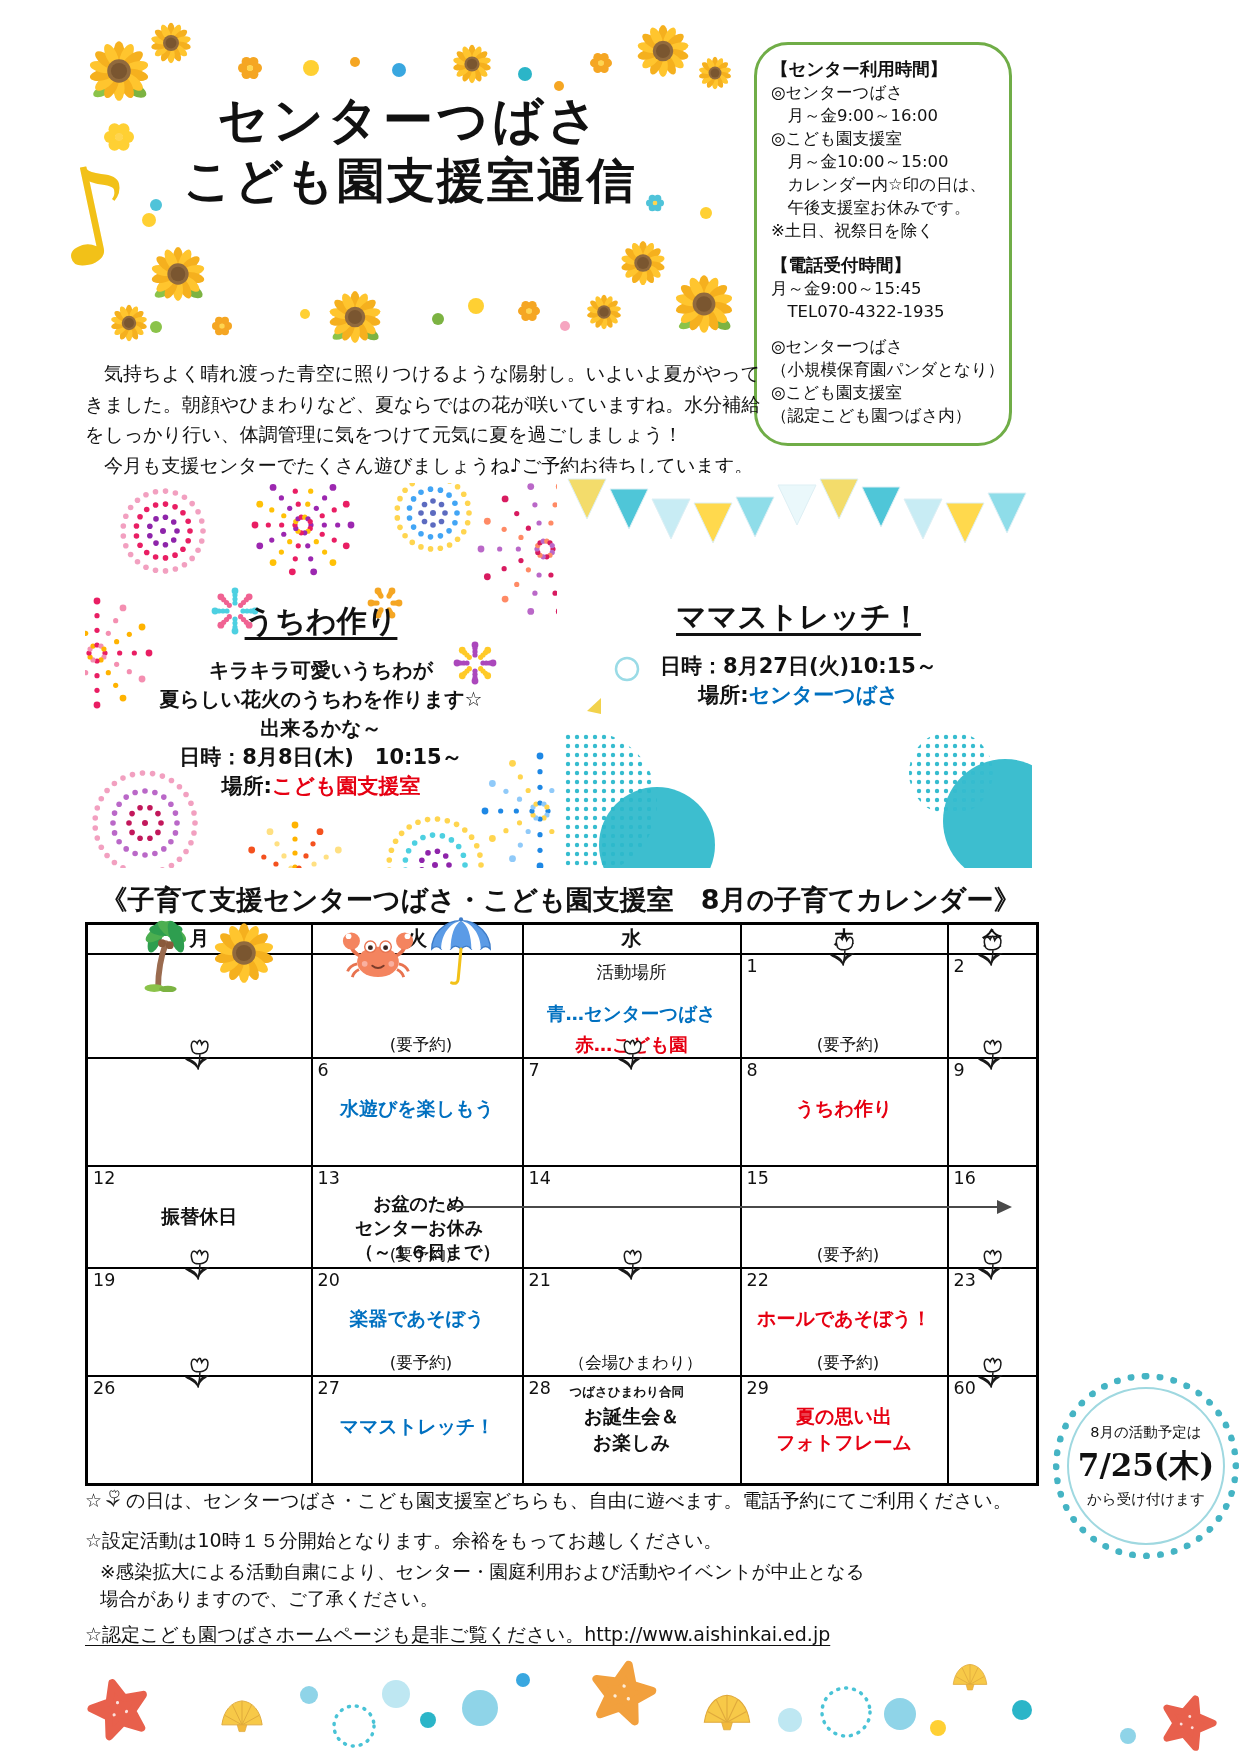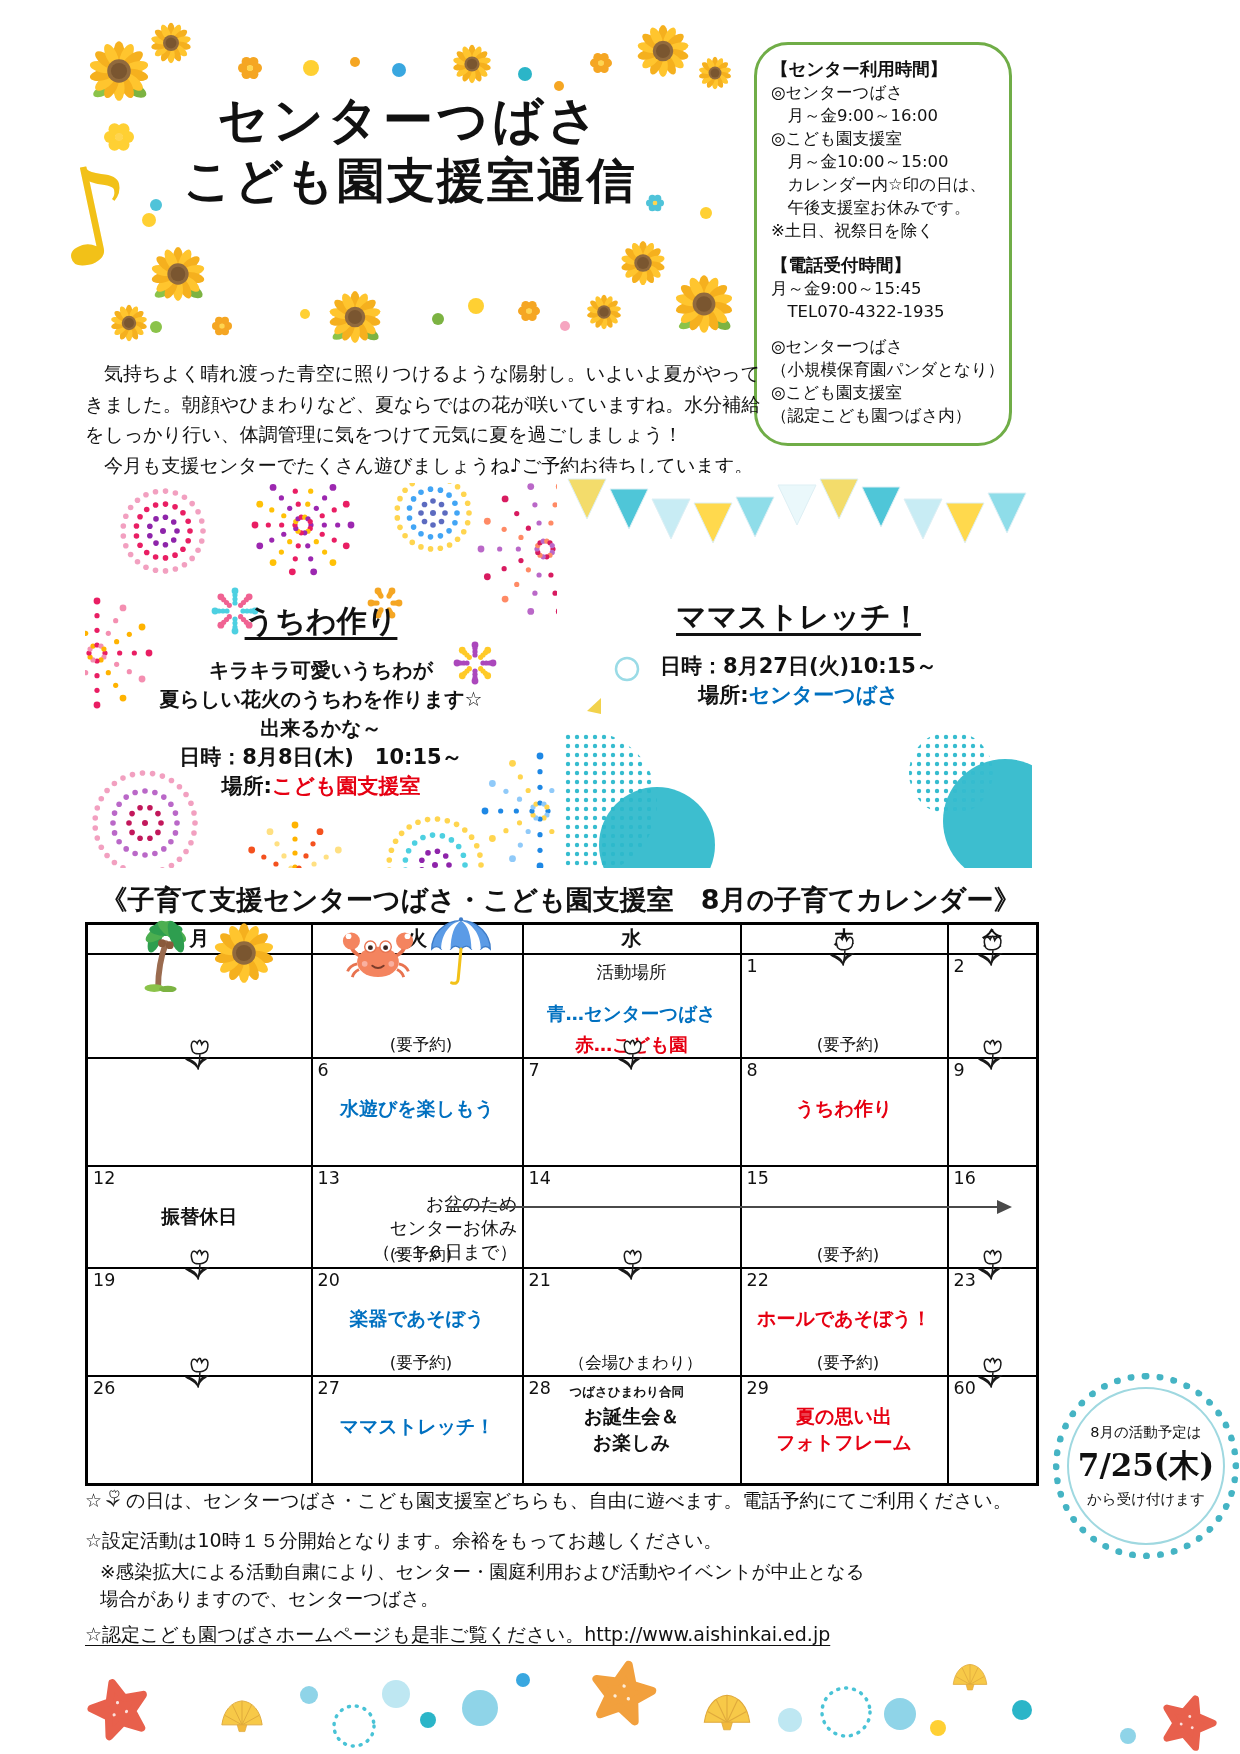--- a/index.html
+++ b/index.html
@@ -46,21 +46,21 @@
   .cal-title{position:absolute;left:85px;top:882px;width:951px;text-align:center;
              font-size:27px;font-weight:900;letter-spacing:0px;white-space:pre;}
   #calendar-root{position:absolute;left:85px;top:922px;}
   table.cal{border-collapse:collapse;table-layout:fixed;border:3px solid #000;}
   .cal th,.cal td{border:2.5px solid #000;padding:0;vertical-align:top;}
   .cal th{font-size:20px;font-weight:bold;text-align:center;}
   .cw{position:relative;width:100%;height:100%;}
   .day{position:absolute;top:1px;left:5px;font-size:17.5px;}
   .dsuf{position:absolute;top:7px;left:46px;font-size:12.5px;font-weight:600;}
   .clines{position:absolute;left:0;right:0;top:36px;text-align:center;font-size:19px;font-weight:600;line-height:26px;}
-  .clines.left{left:8px;right:4px;text-align:right;top:25px;font-weight:400;font-size:18px;line-height:24px;}
+  .clines.left{left:8px;right:4px;text-align:center;top:25px;font-weight:700;font-size:18px;line-height:24px;}
   .clines.two{top:26px;}
   .c-blue{color:var(--blue);} .c-red{color:var(--red);} .c-black{color:var(--ink);}
   .cnote{position:absolute;bottom:3px;left:8px;right:0;text-align:center;font-size:16.5px;}
   .tulip-c{position:absolute;left:50%;transform:translate(-50%,-50%);}
   .icon-row{position:absolute;inset:0;display:flex;align-items:center;justify-content:center;gap:12px;}
   .lg{text-align:center;font-weight:600;}
   .lg0{margin-top:5px;font-size:17.5px;font-weight:500;}
   .lg1{margin-top:17px;font-size:18.5px;color:var(--blue);}
   .lg2{margin-top:6px;font-size:18.5px;color:var(--red);}
   .obon-arrow{position:absolute;left:448px;top:1206px;width:562px;border-top:2.5px solid #4a4a4a;z-index:3;}
@@ -1389,21 +1389,21 @@
 
   <div class="note n1"><span>☆</span><span id="note-tulip" class="inline-tulip"><svg width="20" height="23" viewBox="0 0 40 46">
           <path d="M13,17 C9,7 14,2 18,8 C19,5 21,3 22,6 L23,9 C26,2 32,6 29,15 C27,20 16,21 13,17 Z" fill="#fff" stroke="#1a1a1a" stroke-width="1.7"></path>
           <path d="M21,20 C21,27 20,31 19,37" fill="none" stroke="#1a1a1a" stroke-width="1.7"></path>
           <path d="M19,37 C14,29 8,29 4,25 C10,23 17,28 19,33 Z" fill="#1a1a1a"></path>
           <path d="M19,37 C22,28 28,27 32,23 C25,22 20,27 19,32 Z" fill="#1a1a1a"></path>
         </svg></span><span>の日は、センターつばさ・こども園支援室どちらも、自由に遊べます。電話予約にてご利用ください。</span></div>
   <div class="note n2">☆設定活動は10時１５分開始となります。余裕をもってお越しください。</div>
   <div class="note n3">
     <div>※感染拡大による活動自粛により、センター・園庭利用および活動やイベントが中止となる</div>
-    <div>場合がありますので、センターつばさ。</div>
+    <div>場合がありますので、ご了承ください。</div>
   </div>
   <div class="note n4">☆認定こども園つばさホームページも是非ご覧ください。http://www.aishinkai.ed.jp</div>
 
   <div class="badge">
     <div class="badge-inner">
       <div class="badge-l1">8月の活動予定は</div>
       <div class="badge-l2">7/25(木)</div>
       <div class="badge-l3">から受け付けます</div>
     </div>
   </div>

